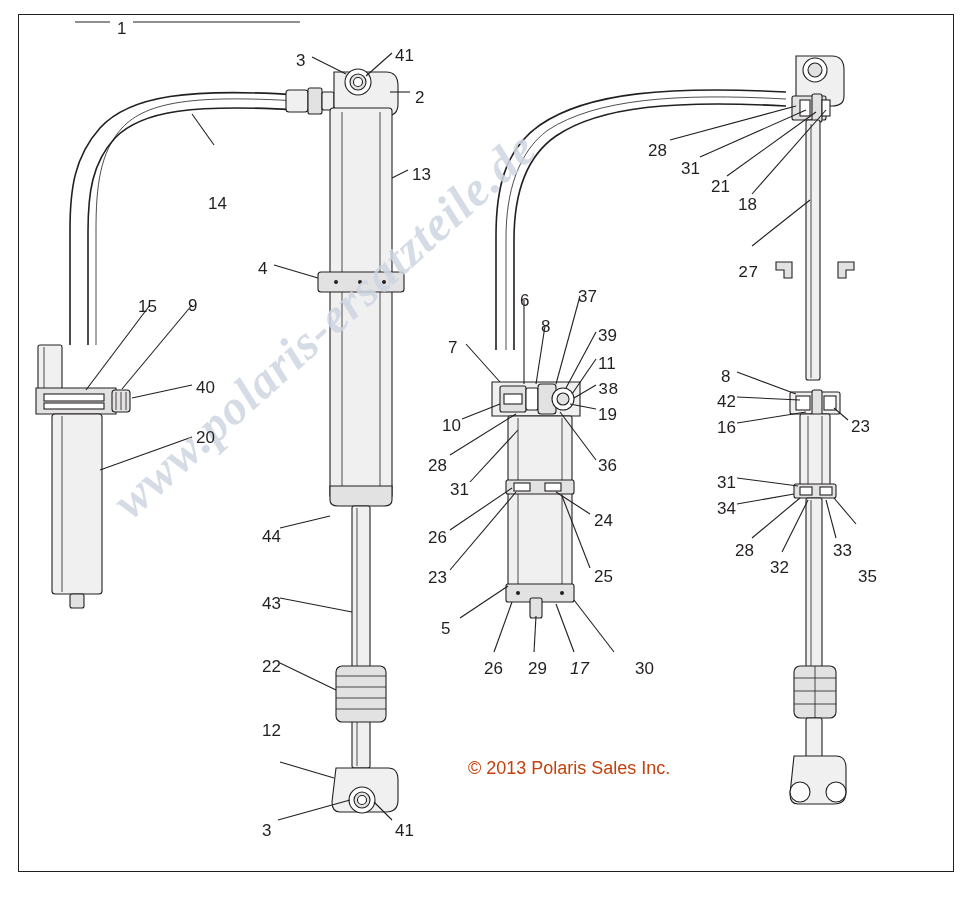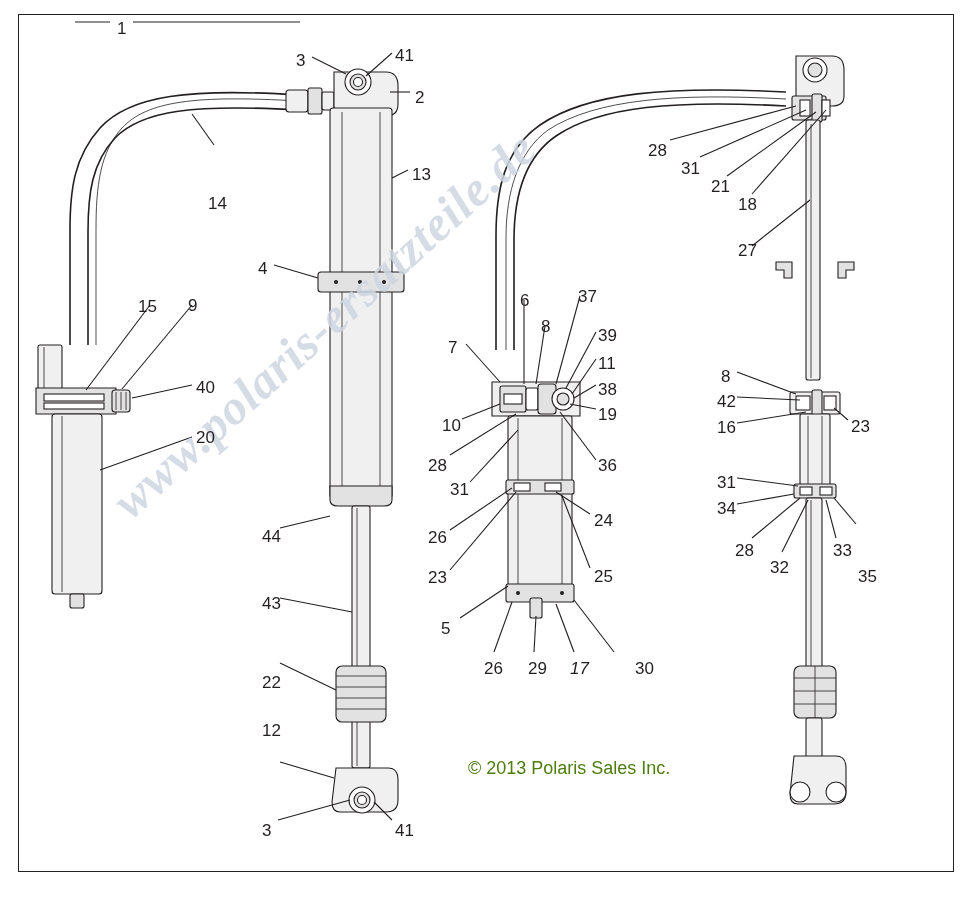--- a/index.html
+++ b/index.html
@@ -58,21 +58,21 @@
     color: #231f20;
     white-space: nowrap;
     line-height: 1;
   }
   #copyright {
     position: absolute;
     left: 468px;
     top: 758px;
     font-family: "Liberation Sans", sans-serif;
     font-size: 18px;
-    color: #4d7c0f;
+    color: #c2410c;
     white-space: nowrap;
     text-align: right;
   }
   svg.art {
     position: absolute;
     left: 0;
     top: 0;
     width: 972px;
     height: 901px;
     pointer-events: none;
@@ -290,52 +290,52 @@
   <div class="label" style="left:415px;  top:89px;">2</div>
   <div class="label" style="left:412px;  top:166px;">13</div>
   <div class="label" style="left:208px;  top:150px;margin-top:45px;">14</div>
   <div class="label" style="left:258px;  top:260px;">4</div>
   <div class="label" style="left:138px;  top:298px;">15</div>
   <div class="label" style="left:188px;  top:297px;">9</div>
   <div class="label" style="left:196px;  top:379px;">40</div>
   <div class="label" style="left:196px;  top:429px;">20</div>
   <div class="label" style="left:262px;  top:528px;">44</div>
   <div class="label" style="left:262px;  top:595px;">43</div>
-  <div class="label" style="left:262px;  top:658px;margin-top:16px;">22</div>
+  <div class="label" style="left:262px;  top:658px;">22</div>
   <div class="label" style="left:262px;  top:722px;">12</div>
   <div class="label" style="left:262px;  top:822px;">3</div>
   <div class="label" style="left:395px;  top:822px;">41</div>
 
   <div class="label" style="left:448px;  top:339px;">7</div>
   <div class="label" style="left:520px;  top:292px;">6</div>
   <div class="label" style="left:541px;  top:318px;">8</div>
   <div class="label" style="left:578px;  top:288px;">37</div>
   <div class="label" style="left:598px;  top:327px;">39</div>
   <div class="label" style="left:598px;  top:355px;">11</div>
-  <div class="label" style="left:598px;  top:381px;">38</div>
+  <div class="label" style="left:598px;  top:381px;font-family:Liberation Mono, monospace;">38</div>
   <div class="label" style="left:598px;  top:406px;">19</div>
   <div class="label" style="left:598px;  top:457px;">36</div>
   <div class="label" style="left:442px;  top:417px;">10</div>
   <div class="label" style="left:428px;  top:457px;">28</div>
   <div class="label" style="left:450px;  top:481px;">31</div>
   <div class="label" style="left:428px;  top:529px;">26</div>
   <div class="label" style="left:428px;  top:569px;">23</div>
   <div class="label" style="left:441px;  top:620px;">5</div>
   <div class="label" style="left:594px;  top:512px;">24</div>
   <div class="label" style="left:594px;  top:568px;">25</div>
   <div class="label" style="left:484px;  top:660px;">26</div>
   <div class="label" style="left:528px;  top:660px;">29</div>
   <div class="label" style="left:570px;  top:660px;font-style:italic;">17</div>
   <div class="label" style="left:612px;  top:660px;margin-left:23px;">30</div>
 
   <div class="label" style="left:648px;  top:142px;">28</div>
   <div class="label" style="left:681px;  top:160px;">31</div>
   <div class="label" style="left:711px;  top:178px;">21</div>
   <div class="label" style="left:738px;  top:196px;">18</div>
-  <div class="label" style="left:738px;  top:242px;">27</div>
+  <div class="label" style="left:738px;  top:264px;font-family:Liberation Mono, monospace;">27</div>
   <div class="label" style="left:721px;  top:368px;">8</div>
   <div class="label" style="left:717px;  top:393px;">42</div>
   <div class="label" style="left:717px;  top:419px;">16</div>
   <div class="label" style="left:851px;  top:418px;">23</div>
   <div class="label" style="left:717px;  top:474px;">31</div>
   <div class="label" style="left:717px;  top:500px;">34</div>
   <div class="label" style="left:735px;  top:542px;">28</div>
   <div class="label" style="left:770px;  top:559px;">32</div>
   <div class="label" style="left:833px;  top:542px;">33</div>
   <div class="label" style="left:858px;  top:529px;margin-top:39px;">35</div>

